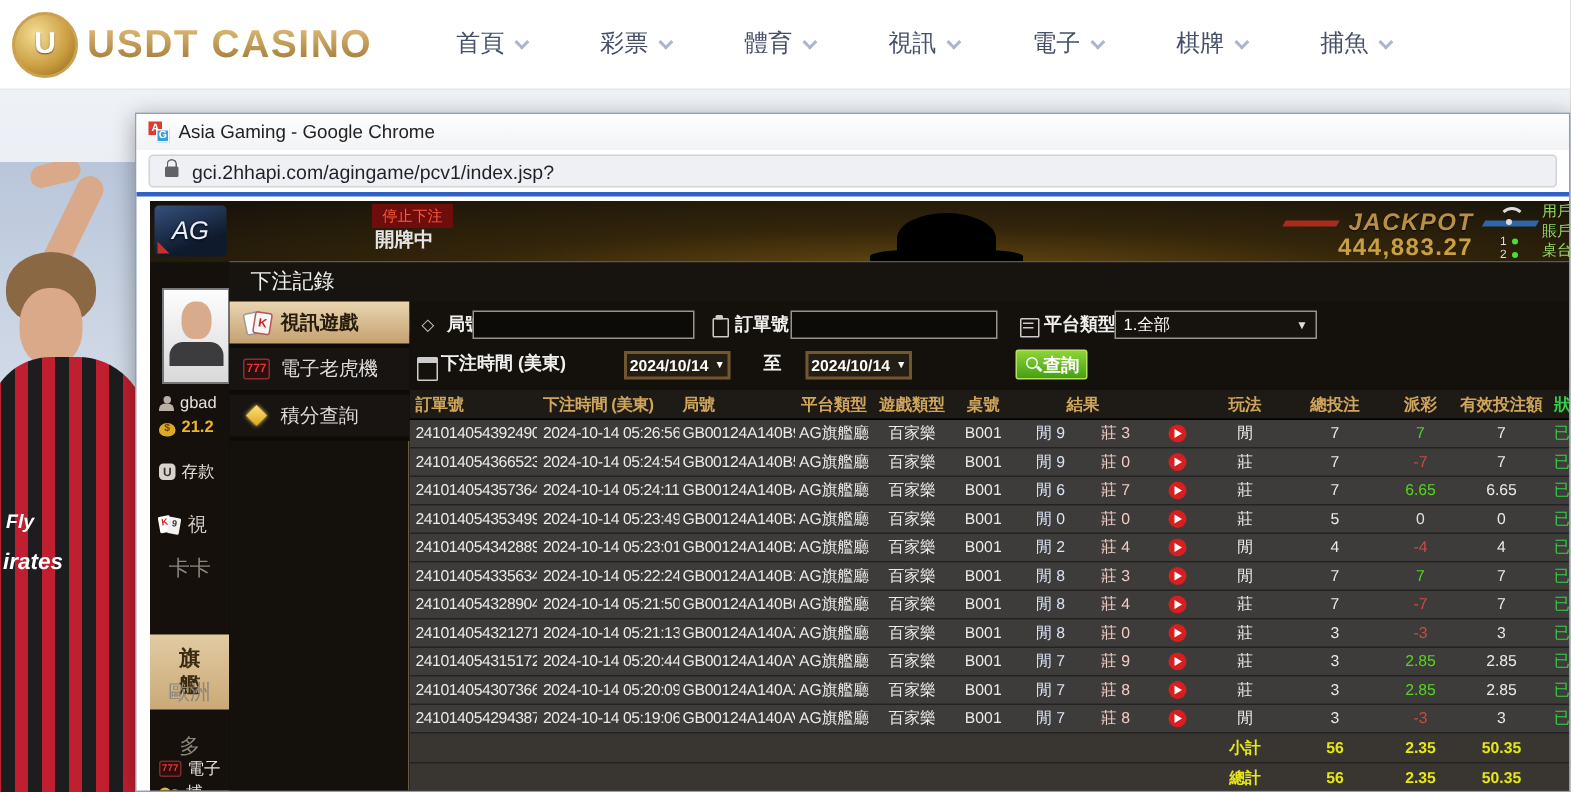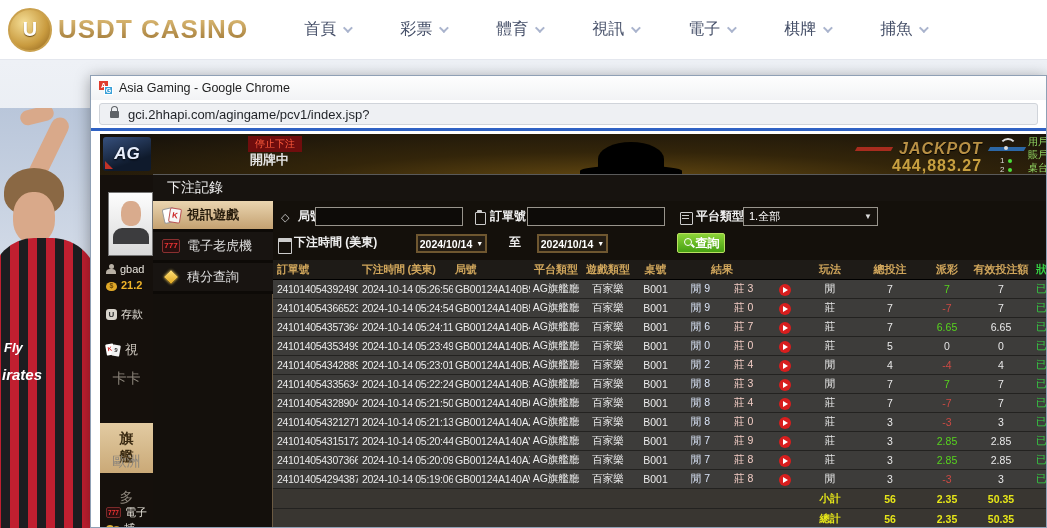--- a/index.html
+++ b/index.html
@@ -50,21 +50,21 @@
     display:flex;align-items:center;padding:0 10px;font-size:13px;color:#1f2227}
   .lock{width:9px;height:7px;background:#5f6368;border-radius:1px;position:relative;margin-right:9px;flex:none}
   .lock::before{content:"";position:absolute;left:1px;top:-5px;width:5px;height:5px;
     border:1.5px solid #5f6368;border-bottom:none;border-radius:4px 4px 0 0}
   
   .agpage{position:absolute;left:9px;top:58px;right:0;bottom:0;background:#0f0c09;overflow:hidden}
   .gheader{position:absolute;left:0;top:0;right:0;height:41px;overflow:hidden;
     background:radial-gradient(ellipse at 55% 120%,#6b4e12 0%,#33250a 45%,#14100b 100%)}
   .aglogo{position:absolute;left:3px;top:3px;width:48px;height:34px;border-radius:3px;
     background:linear-gradient(160deg,#36507d,#0f1a2c 70%);display:flex;align-items:center;justify-content:center}
-  .aglogo span{color:#e9effc;font-weight:700;font-style:italic;font-size:17px;text-shadow:0 1px 2px #000}
+  .aglogo span{color:#e9effc;font-weight:400;font-style:italic;font-size:17px;text-shadow:0 1px 2px #000}
   .aglogo::after{content:"";position:absolute;left:2px;bottom:2px;
     border-left:8px solid #c23327;border-top:8px solid transparent}
   .stopb{position:absolute;left:148px;top:2px;background:#6f0d0d;color:#ff5a3c;
     font-size:10px;padding:1px 7px}
   .opening{position:absolute;left:150px;top:17px;color:#e3e3e3;font-size:13px;font-weight:700}
   .dealer{position:absolute;left:498px;top:8px;width:66px;height:34px;background:#000;border-radius:50% 50% 0 0}
   .dealer::after{content:"";position:absolute;left:-18px;top:24px;width:102px;height:12px;background:#000;border-radius:40% 40% 0 0}
   .jp{position:absolute;left:756px;top:6px;display:flex;align-items:center}
   .jp b{font-style:italic;font-weight:900;font-size:16px;letter-spacing:1px;color:#b89045;text-shadow:0 1px 1px #000}
   .jp::before{content:"";width:36px;height:4px;background:#a82c1e;transform:skewX(-30deg);margin-right:7px}

